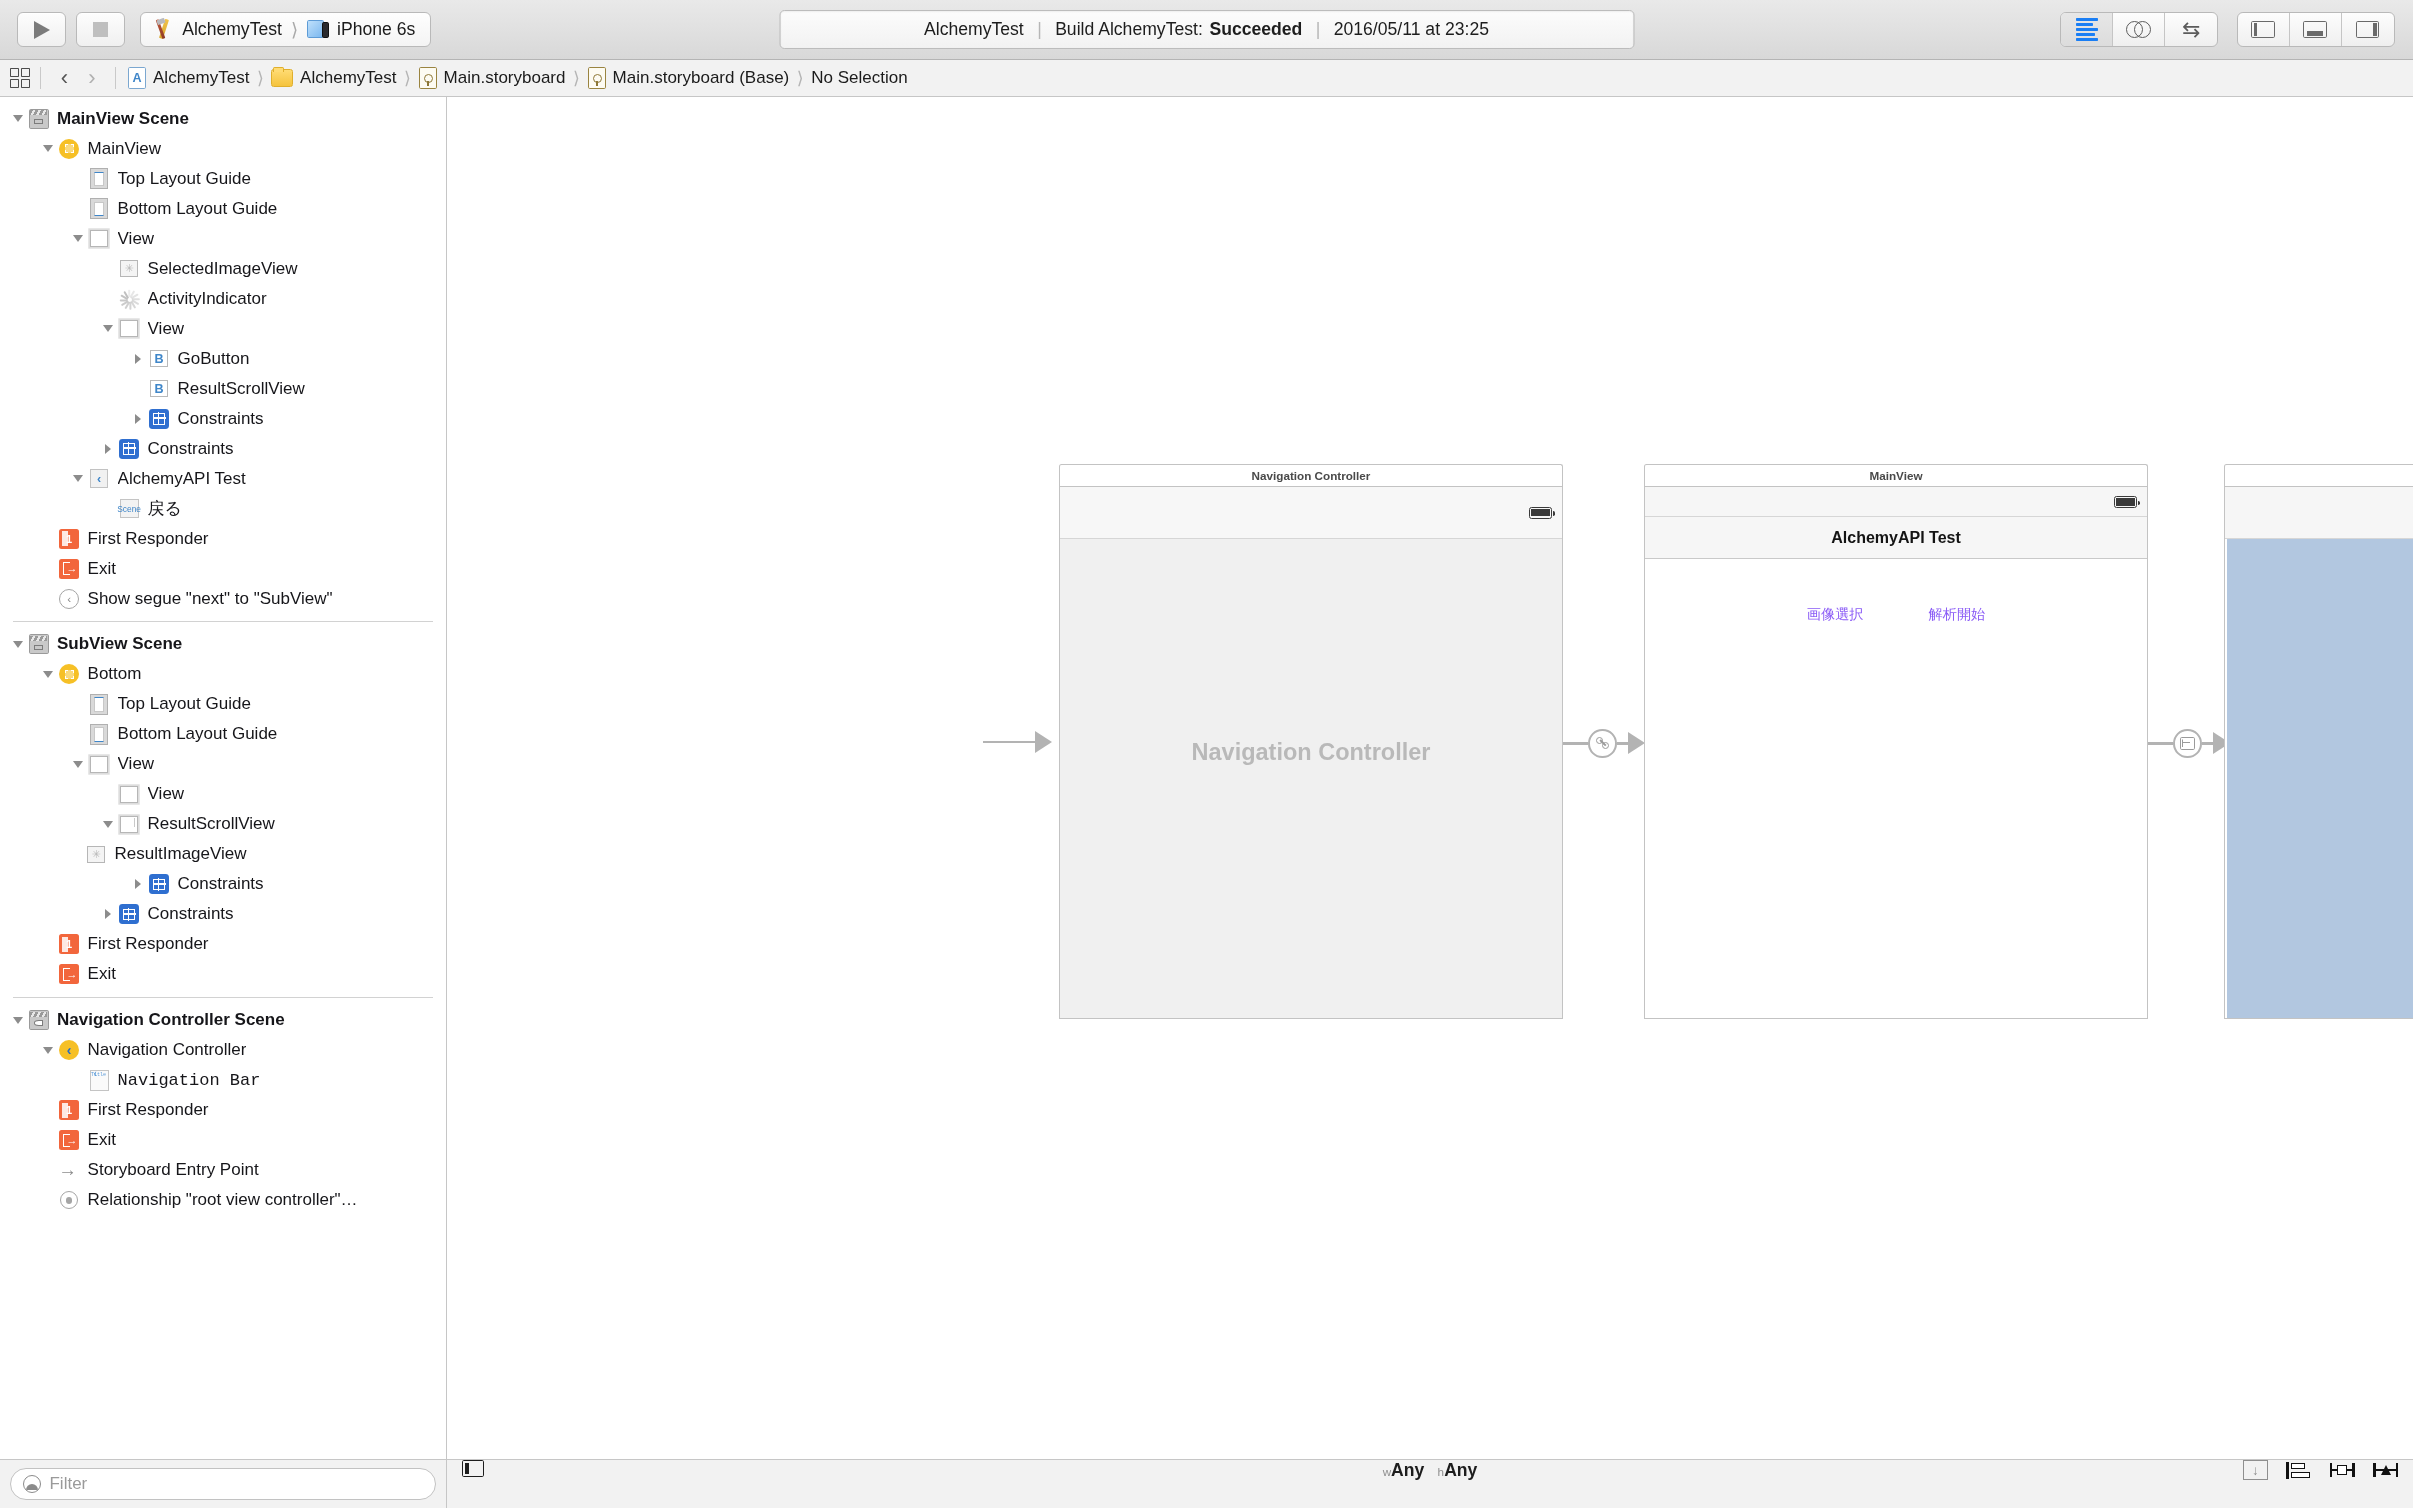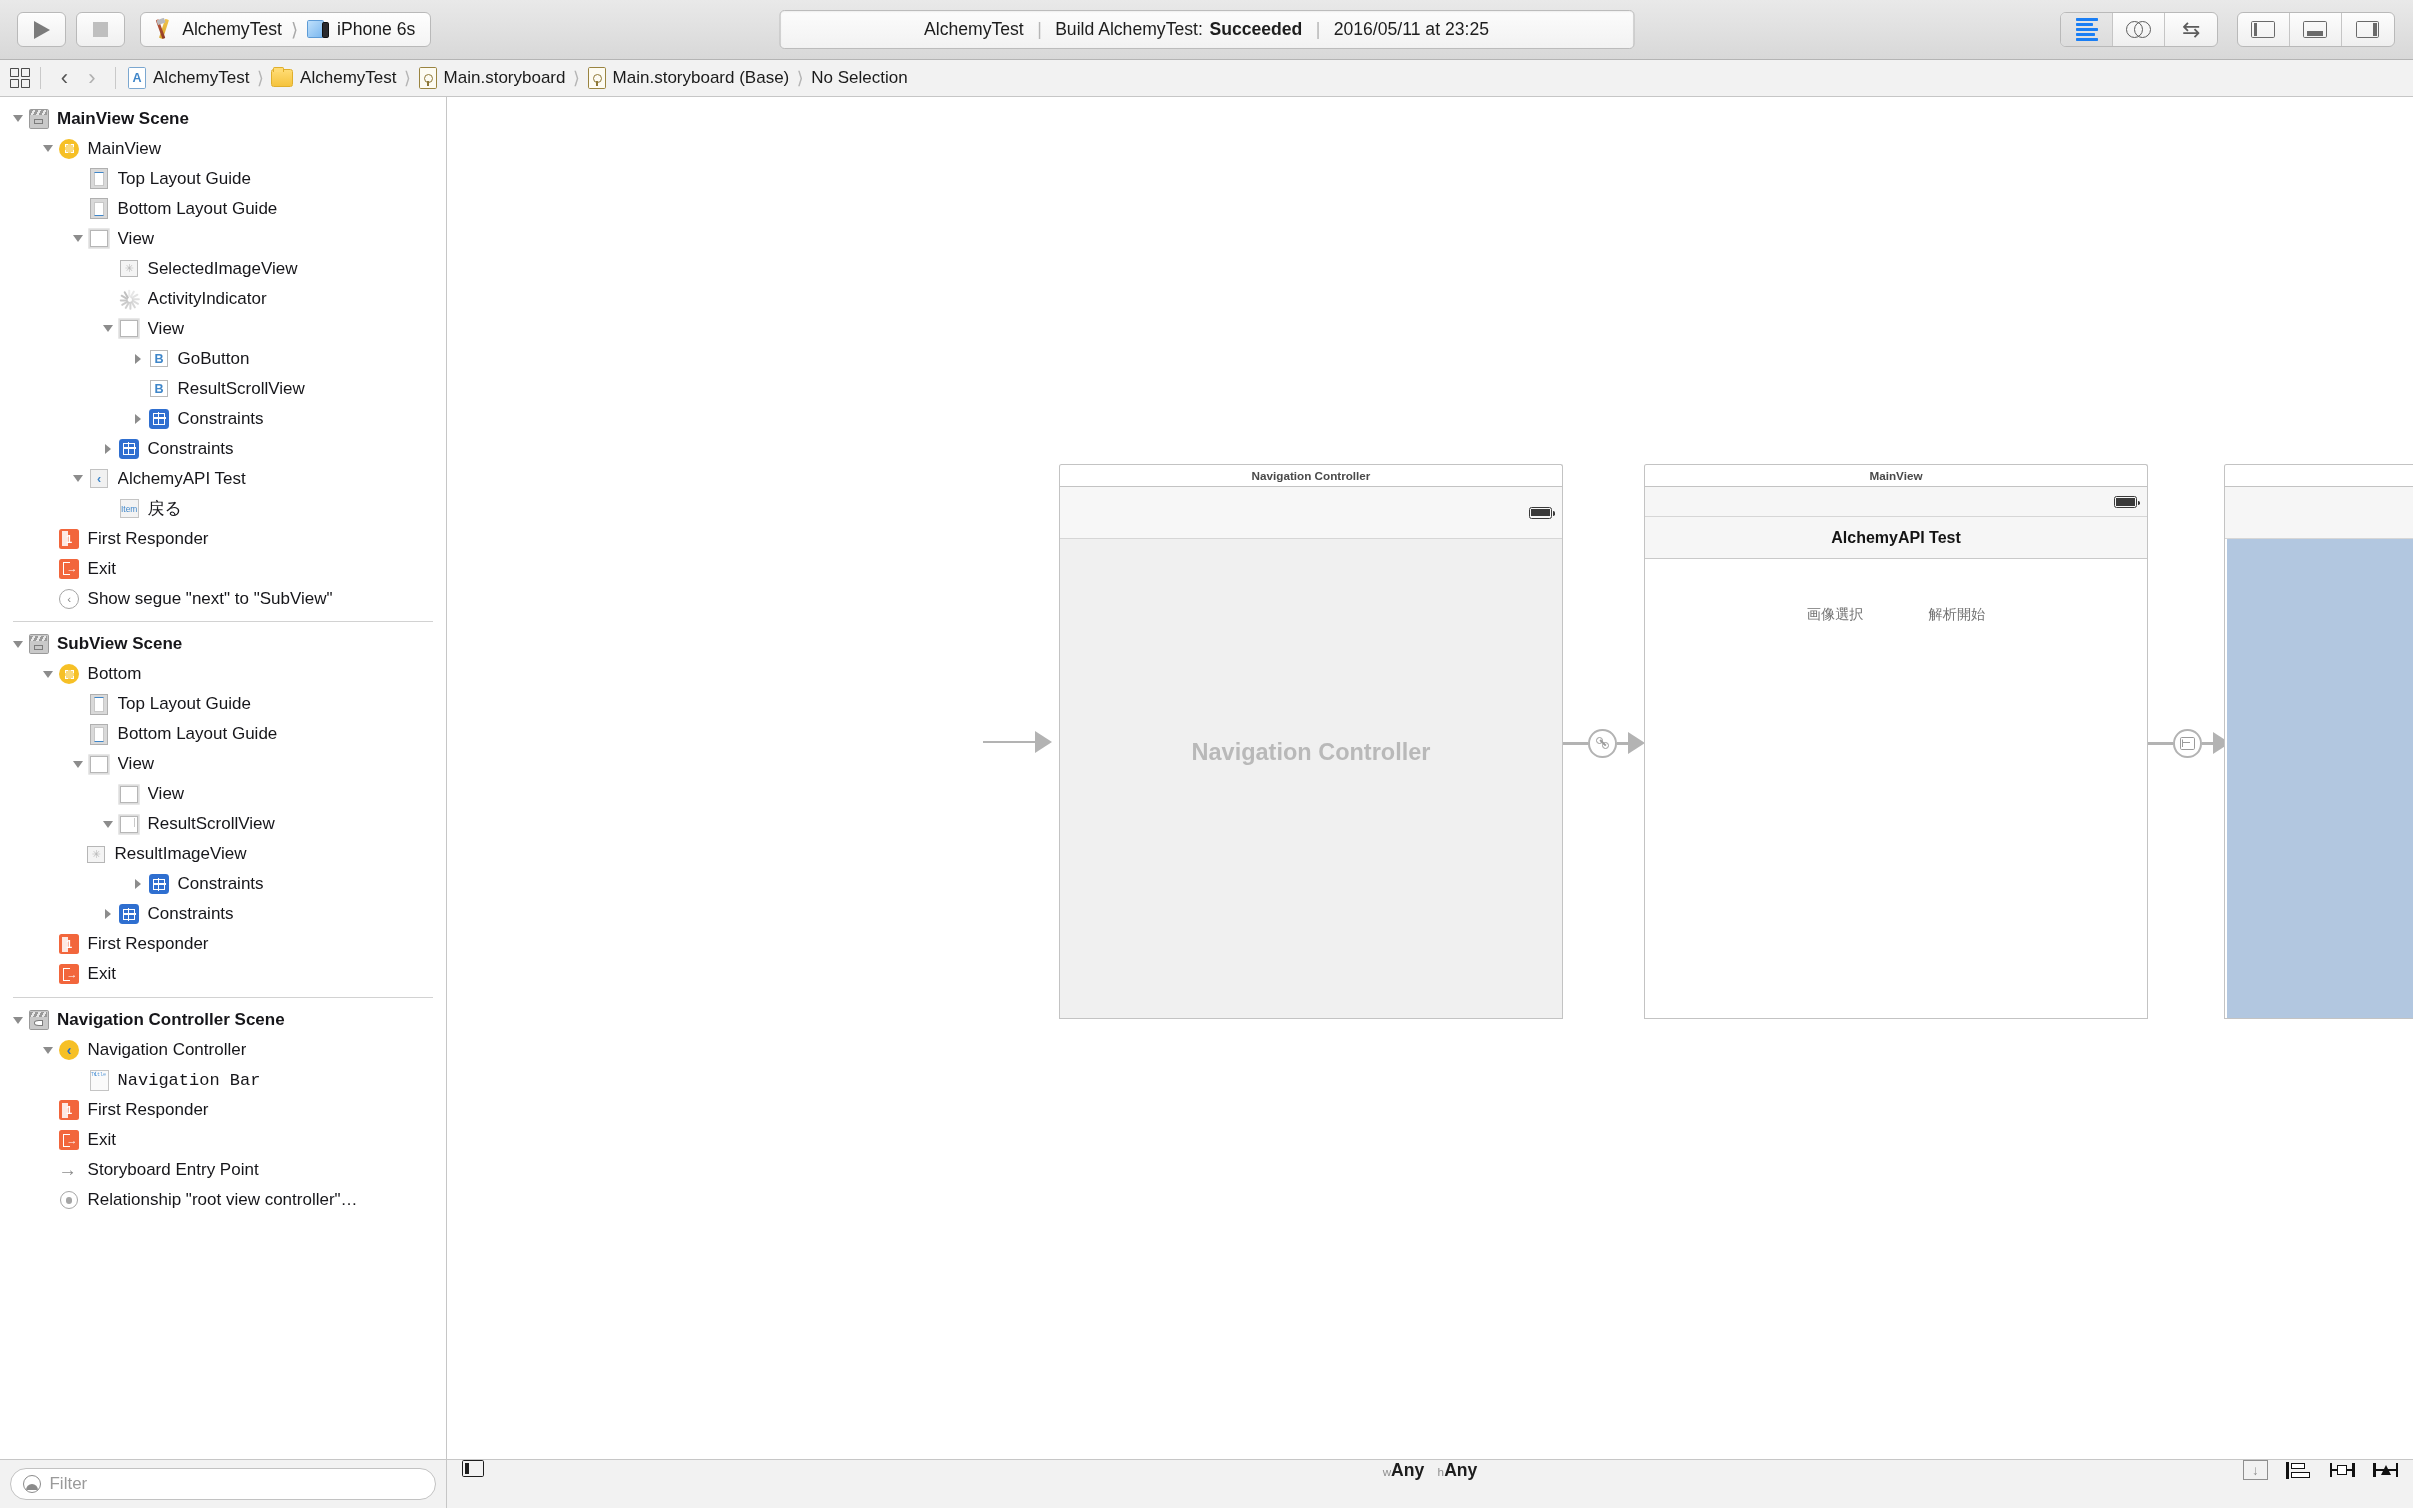--- a/index.html
+++ b/index.html
@@ -205,21 +205,21 @@
   }
   .scene-body { border: 0.8px solid #c3c3c3; background: #fff; position: relative; overflow: hidden; }
   .statusbar { height: 30px; background: #f6f6f6; border-bottom: 0.8px solid #d6d6d6; position: relative; }
   .battery { position: absolute; right: 10px; top: 9.2px; width: 23.5px; height: 11.7px; border: 1.7px solid #3a3a3a; border-radius: 2.5px; }
   .battery::before { content:''; position:absolute; left:1.3px; top:1.3px; bottom:1.3px; right:1.3px; background:#3a3a3a; }
   .battery::after { content:''; position:absolute; right:-4.2px; top:3.4px; width:2.5px; height:4.2px; background:#3a3a3a; border-radius:0 1.7px 1.7px 0; }
   .navbar-ui { height: 42px; background: #f6f6f6; border-bottom: 0.8px solid #c9c9c9; display:flex; align-items:center; justify-content:center; font-size:16px; font-weight:bold; color:#141414; }
   .imageview { background: #b2c7e0; position: relative; }
   .imageview .iv-label { position: absolute; right: 0; left: 0; top: 50%; transform: translateY(-50%); text-align: center; font-size: 10px; font-weight: bold; color: #ffffff; }
   .btn-row { display: flex; align-items: center; justify-content: center; gap: 65px; }
-  .ui-btn { color: #737373; font-size: 14.2px; }
+  .ui-btn { color: #8b5cf6; font-size: 14.2px; }
   .placeholder-label { position: absolute; inset: 0; display:flex; align-items:center; justify-content:center; font-size: 23.5px; font-weight: bold; color: #b9b9b9; }
 
   
   .conn { position: absolute; display: flex; align-items: center; }
   .conn .line { height: 2.5px; background: #b3b3b3; }
   .conn .badge { width: 28.5px; height: 28.5px; border-radius: 50%; border: 2.5px solid #b3b3b3; background: #fff; display:flex; align-items:center; justify-content:center; flex: 0 0 28.5px; }
   .conn .arrow { width: 0; height: 0; border-left: 17px solid #b3b3b3; border-top: 11.7px solid transparent; border-bottom: 11.7px solid transparent; }
   .badge-rel { width: 13.4px; height: 13.4px; position: relative; }
   .badge-rel::before { content:''; position:absolute; left:0; top:0.8px; width:5px; height:5px; border:1.7px solid #9a9a9a; border-radius:50%; }
   .badge-rel::after { content:''; position:absolute; right:0; bottom:0.8px; width:5px; height:5px; border:1.7px solid #9a9a9a; border-radius:50%; }
@@ -501,21 +501,21 @@
               <i></i>
             </span>
             <span class="oico">
               <span class="g-navitem">‹</span>
             </span>
             <span class="olabel">AlchemyAPI Test</span>
           </div>
           <div class="orow" style="padding-left: 99px;">
             <span class="disc none"></span>
             <span class="oico">
-              <span class="g-baritem">Item</span>
+              <span class="g-baritem">Scene</span>
             </span>
             <span class="olabel">戻る</span>
           </div>
           <div class="orow" style="padding-left: 39px;">
             <span class="disc none"></span>
             <span class="oico">
               <span class="g-resp">1</span>
             </span>
             <span class="olabel">First Responder</span>
           </div>

